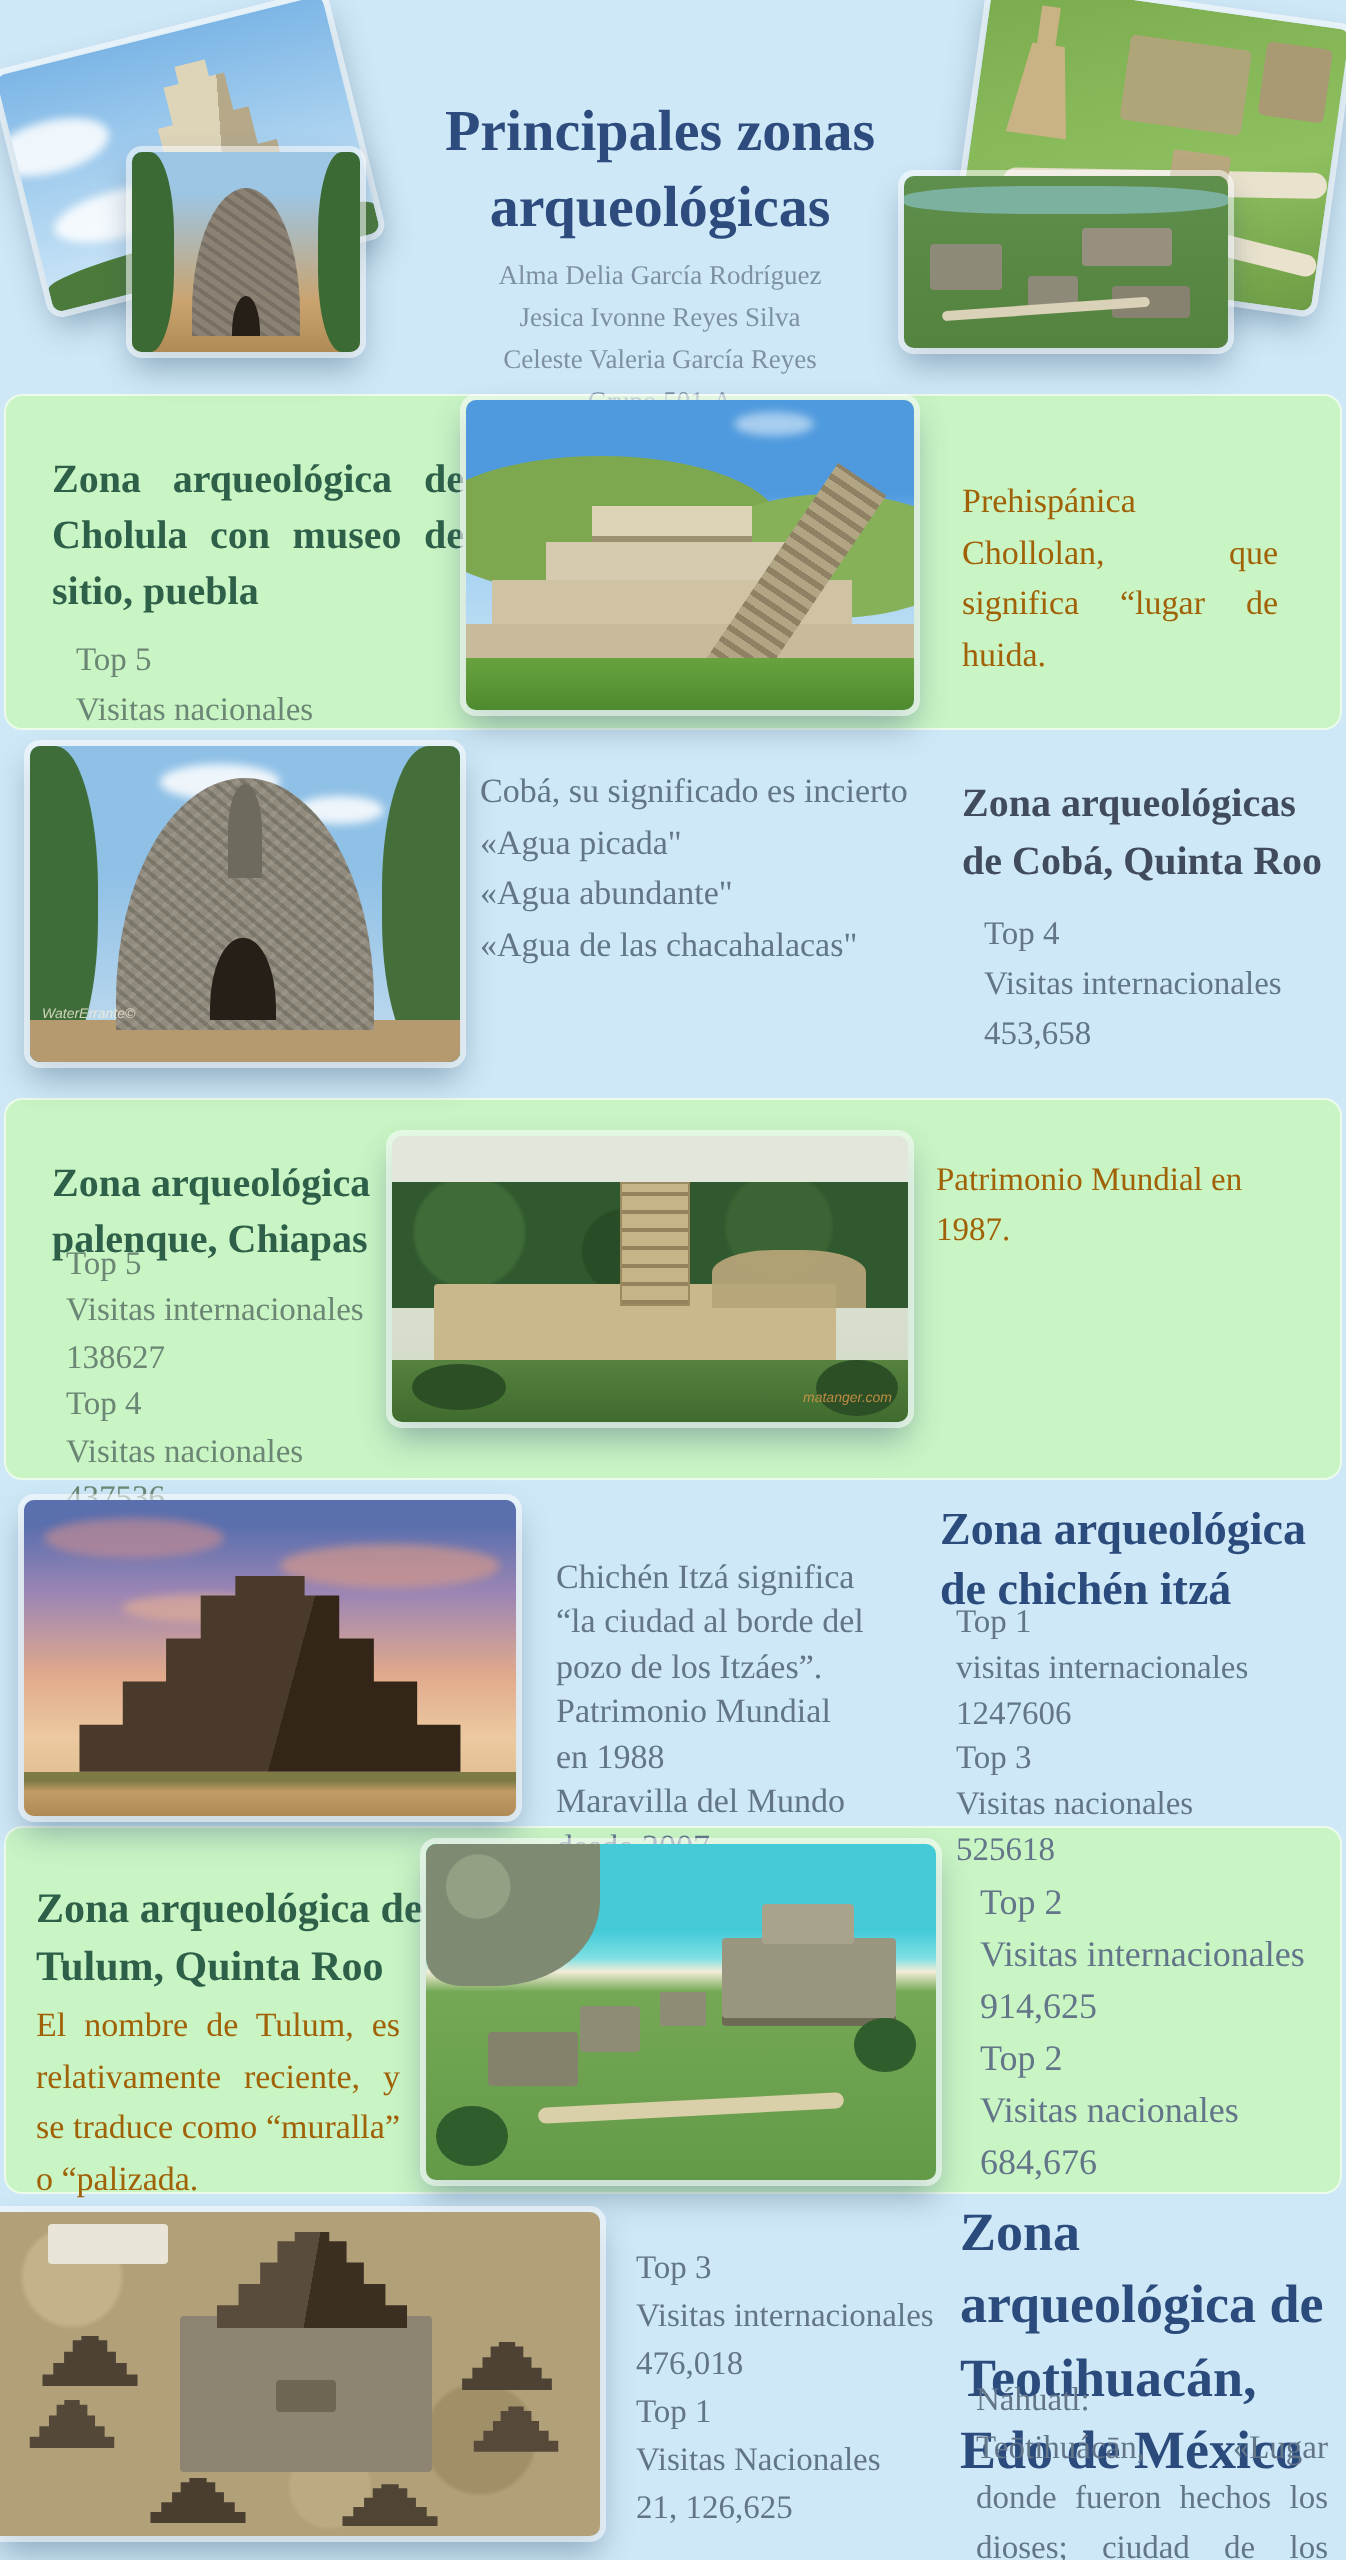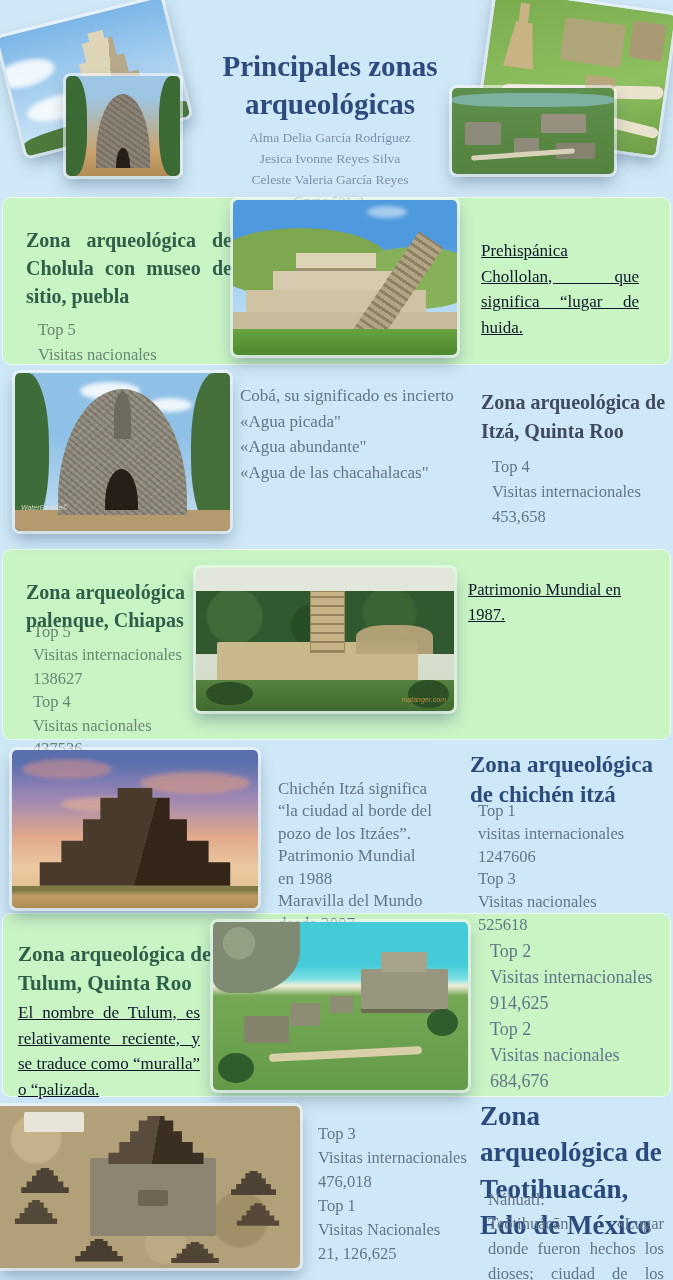--- a/index.html
+++ b/index.html
@@ -9,21 +9,21 @@
   .band{position:absolute; left:2px; right:2px; background:#c9f4c4;
         border-radius:9px; border:1px solid rgba(255,255,255,.65);}
   .abs{position:absolute;}
   .title{font-size:29px; font-weight:bold; color:#2d4b7d; text-align:center; line-height:1.3;}
   .authors{font-size:13.5px; color:#7e90a6; text-align:center; line-height:1.55; white-space:pre-line;}
   .h-green{font-size:20px; font-weight:bold; color:#2e6049; line-height:1.4; text-align:justify;}
   .h-blue{font-weight:bold; color:#2a4b7c; line-height:1.3;}
   .h-slate{font-size:20px; font-weight:600; color:#414b5e; line-height:1.45;}
   .stats-g{font-size:16.5px; color:#6b8674; line-height:1.5; white-space:pre-line;}
   .stats-b{font-size:16.5px; color:#627589; line-height:1.5; white-space:pre-line;}
-  .para-g{font-size:17px; color:#0f172a; line-height:1.5; text-align:justify;text-decoration:underline;}
+  .para-g{font-size:17px; color:#a16207; line-height:1.5; text-align:justify;}
   .para-b{font-size:16.5px; color:#627589; line-height:1.42;}
   .photo{position:absolute; border-radius:5px; overflow:hidden;
          box-shadow:0 0 0 3px rgba(255,255,255,.55), 0 8px 16px rgba(60,90,120,.45);}
   .photo > div{position:absolute;}
   .step-pyr{clip-path:polygon(42% 0%,58% 0%,58% 10%,66% 10%,66% 32%,74% 32%,74% 54%,84% 54%,84% 76%,94% 76%,94% 100%,6% 100%,6% 76%,16% 76%,16% 54%,26% 54%,26% 32%,34% 32%,34% 10%,42% 10%);}
   .cloud{background:#fff; border-radius:50%; opacity:.85; filter:blur(2px);}
   .wm{position:absolute; font-size:7px; font-style:italic; opacity:.8; font-family:"Liberation Sans",sans-serif;}
 </style>
 </head>
 <body>
@@ -104,21 +104,21 @@
                 background-image:repeating-linear-gradient(40deg, rgba(0,0,0,.16) 0 2px, transparent 2px 5px),
                 repeating-linear-gradient(-40deg, rgba(255,255,255,.08) 0 2px, transparent 2px 6px);"></div>
     <div style="left:46%; top:12%; width:8%; height:30%; background:#6f6a5e; border-radius:50% 50% 0 0;"></div>
     <div style="left:42%; bottom:13%; width:15%; height:26%; background:#251f17; border-radius:50% 50% 0 0 / 85% 85% 0 0;"></div>
     <div class="wm" style="left:6px; bottom:20px; color:#f2ecd9;">WaterErrante©</div>
   </div>
   <div class="abs para-b" style="left:240px; top:383px; width:225px; white-space:pre-line; font-size:17px; line-height:1.5;">Cobá, su significado es incierto
 «Agua picada"
 «Agua abundante"
 «Agua de las chacahalacas"</div>
-  <div class="abs h-slate" style="left:481px; top:388px; width:185px;">Zona arqueológica  de Itzá, Quinta Roo</div>
+  <div class="abs h-slate" style="left:481px; top:388px; width:185px;">Zona arqueológicas  de Cobá, Quinta Roo</div>
   <div class="abs stats-b" style="left:492px; top:455px; width:175px;">Top  4
 Visitas internacionales
 453,658</div>
 
   <div class="abs h-green" style="left:26px; top:578px; width:172px; text-align:left;">Zona arqueológica palenque, Chiapas</div>
   <div class="abs stats-g" style="left:33px; top:620px; width:165px; line-height:1.42; font-size:16.5px;">Top 5
 Visitas internacionales
 138627
 Top 4
 Visitas nacionales

